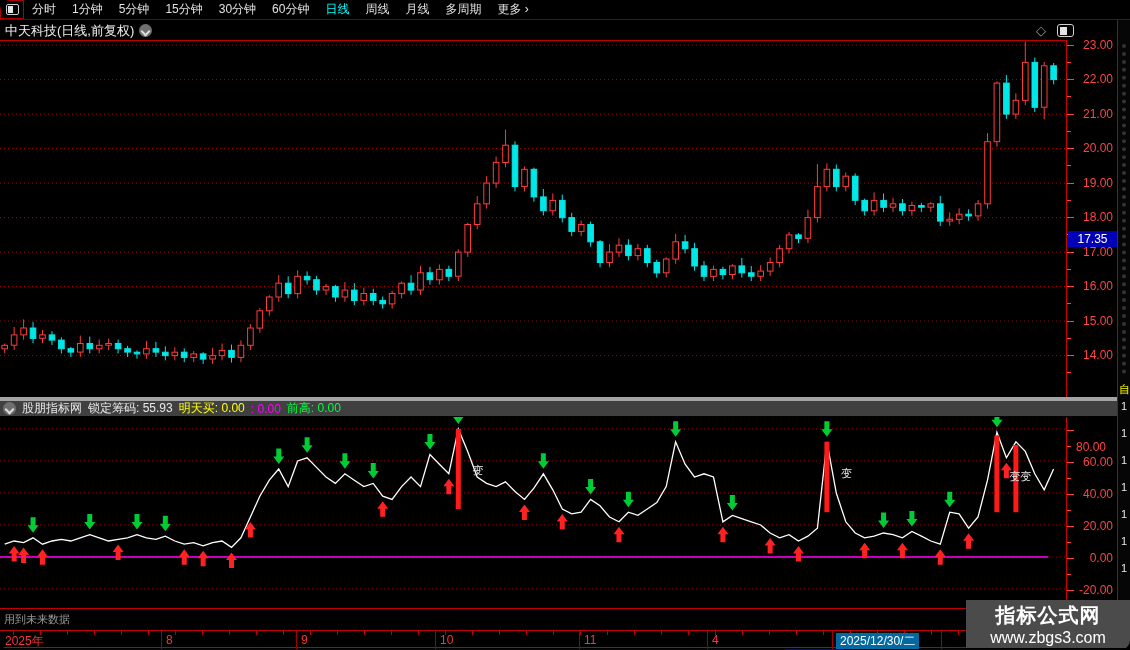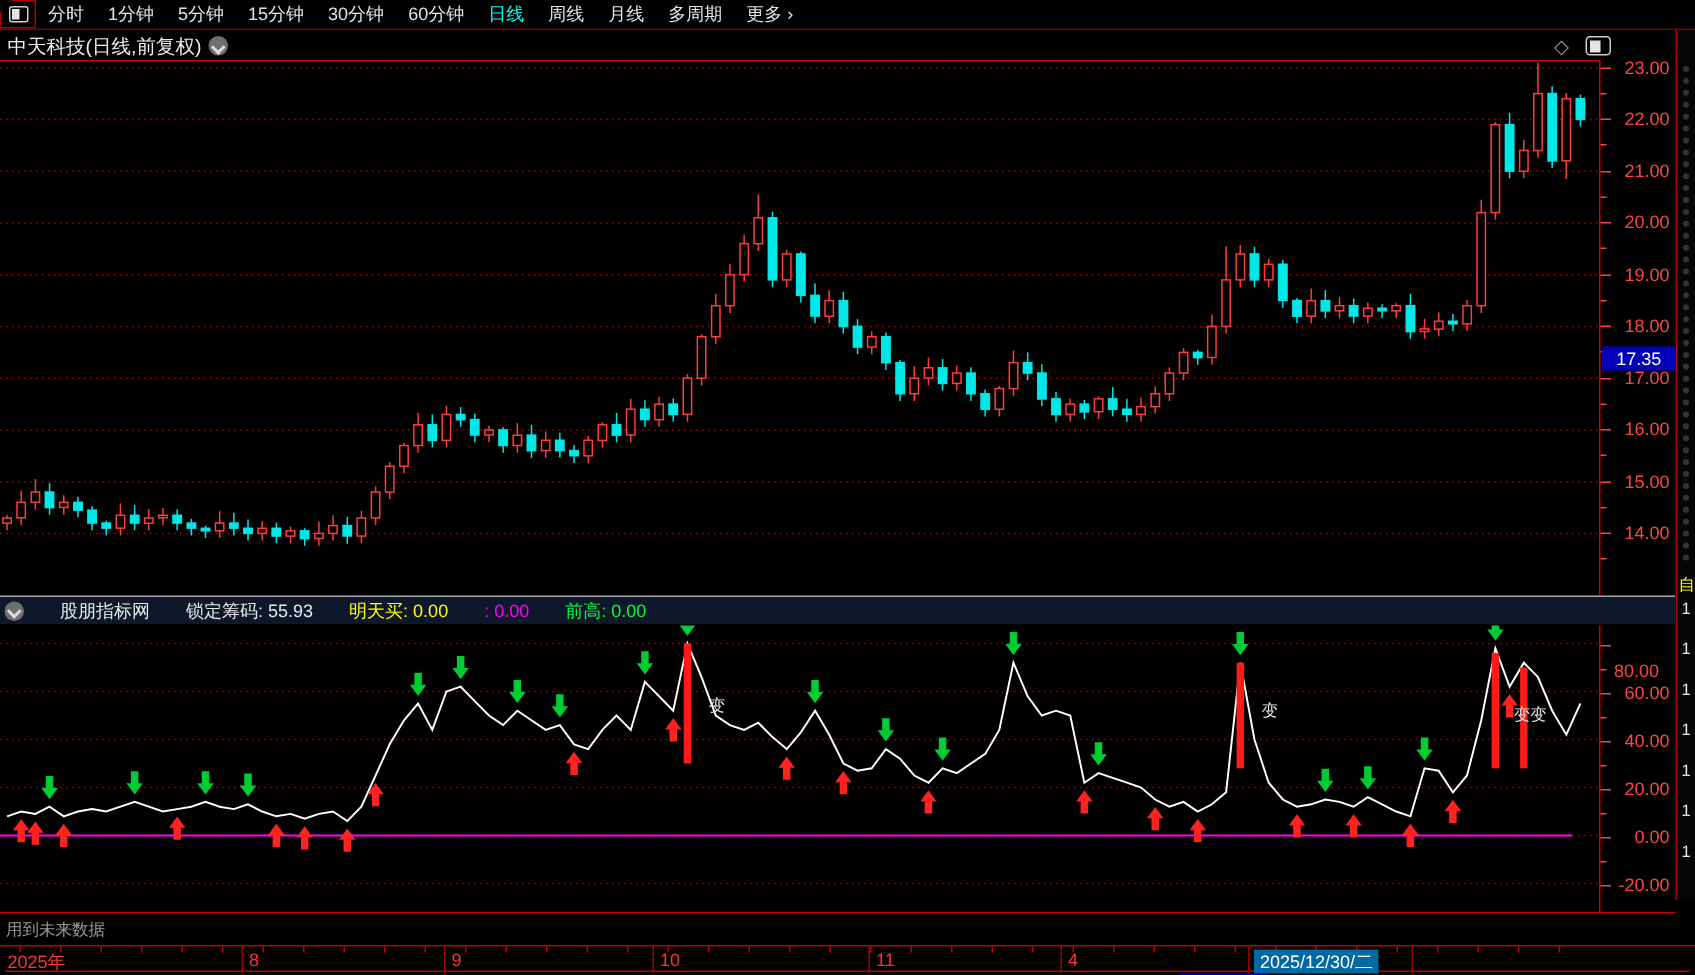--- a/index.html
+++ b/index.html
@@ -19,21 +19,21 @@
   
   .titlebar{position:absolute;left:0;top:20px;width:1130px;height:20px;background:#000;}
   .title-text{position:absolute;left:5px;top:2px;color:#eeeeee;font-size:13px;}
   .chev-circle{display:inline-block;width:13px;height:13px;border-radius:50%;background:#6f6f6f;position:relative;vertical-align:-2px;margin-left:5px;}
   .chev-circle::after{content:"";position:absolute;left:3px;top:3.5px;width:5px;height:5px;border-right:2px solid #dcdcdc;border-bottom:2px solid #dcdcdc;transform:rotate(45deg);}
   .diamond{position:absolute;left:1036px;top:3px;color:#9a9a9a;font-size:13px;}
   .panel-toggle{position:absolute;left:1057px;top:4px;width:17px;height:13px;border:1px solid #cfcfcf;border-radius:3px;}
   .panel-toggle::after{content:"";position:absolute;left:1.5px;top:1.5px;bottom:1.5px;width:7px;background:#e4e4e4;}
   
   .main-chart{position:absolute;left:0;top:40px;width:1066px;height:357px;border-top:1px solid #c00000;}
-  .sub-header{position:absolute;left:0;top:397px;width:1117px;height:19px;border-top:1px solid #a3a3a3;display:flex;align-items:center;font-size:12px;gap:24px;padding-left:3px;background:#0f172a;}
+  .sub-header{position:absolute;left:0;top:397px;width:1117px;height:19px;border-top:4px solid #a3a3a3;display:flex;align-items:center;font-size:12px;gap:6px;padding-left:3px;background:#404040;}
   .sub-header .w{color:#e8e8e8;} .sub-header .y{color:#ffff00;} .sub-header .m{color:#ff00ff;} .sub-header .g{color:#00ff3c;}
   .sub-chart{position:absolute;left:0;top:417px;width:1066px;height:191px;}
   .hline{position:absolute;left:0;width:1117px;height:1px;background:#c00000;}
   
   .axis-main{position:absolute;left:1066px;top:40px;width:51px;height:357px;border-left:1px solid #d00000;}
   .axis-sub{position:absolute;left:1066px;top:417px;width:51px;height:191px;border-left:1px solid #d00000;}
   .tick{position:absolute;left:0;height:1px;background:#ff4040;}
   .alabel{position:absolute;right:4px;width:44px;text-align:right;color:#ff4444;font-size:12px;}
   .price-highlight{position:absolute;left:1px;width:49px;height:16px;background:#0000b8;color:#ffffff;font-size:12px;text-align:center;line-height:16px;}
   
@@ -516,14 +516,18 @@
   <div class="edge-char" style="top: 362px;">自</div>
       <div class="edge-digit" style="top: 380px;">1</div>
       <div class="edge-digit" style="top: 407px;">1</div>
       <div class="edge-digit" style="top: 434px;">1</div>
       <div class="edge-digit" style="top: 461px;">1</div>
       <div class="edge-digit" style="top: 488px;">1</div>
       <div class="edge-digit" style="top: 515px;">1</div>
       <div class="edge-digit" style="top: 542px;">1</div>
     </div>
 
+  <div class="watermark">
+    <div class="wm1">指标公式网</div>
+    <div class="wm2">www.zbgs3.com</div>
+  </div>
 
 </div>
 
 </body></html>

